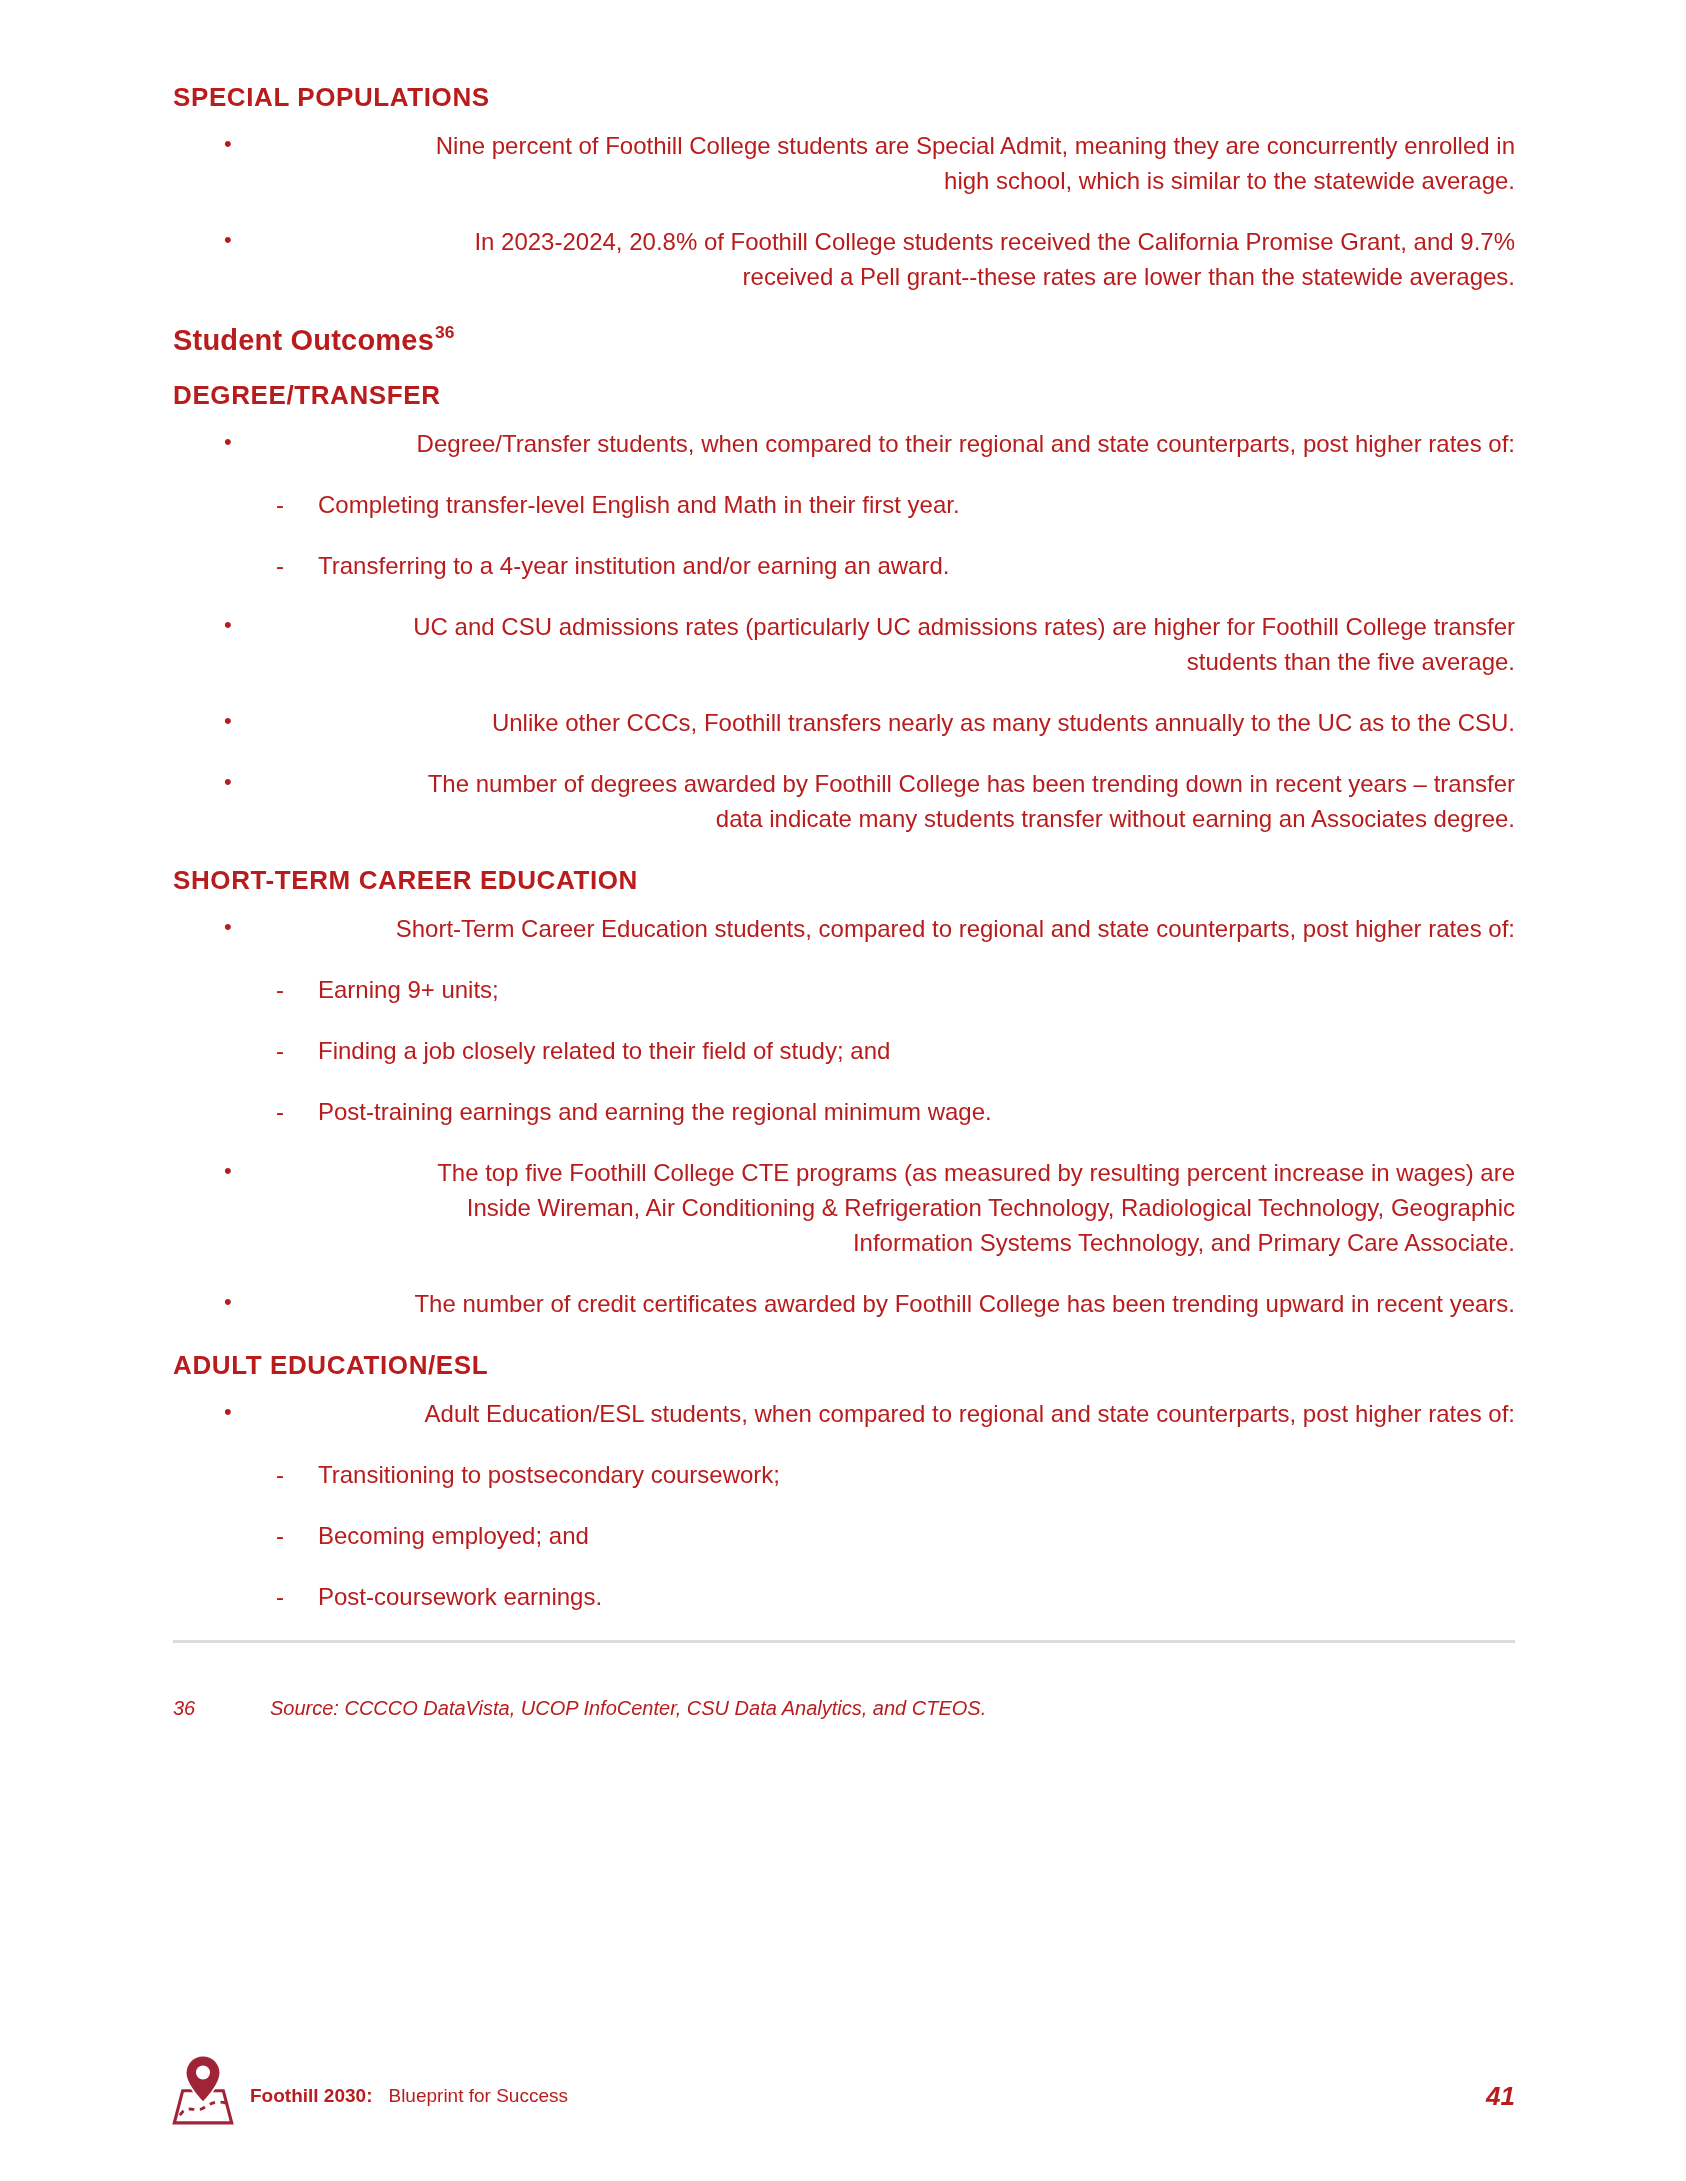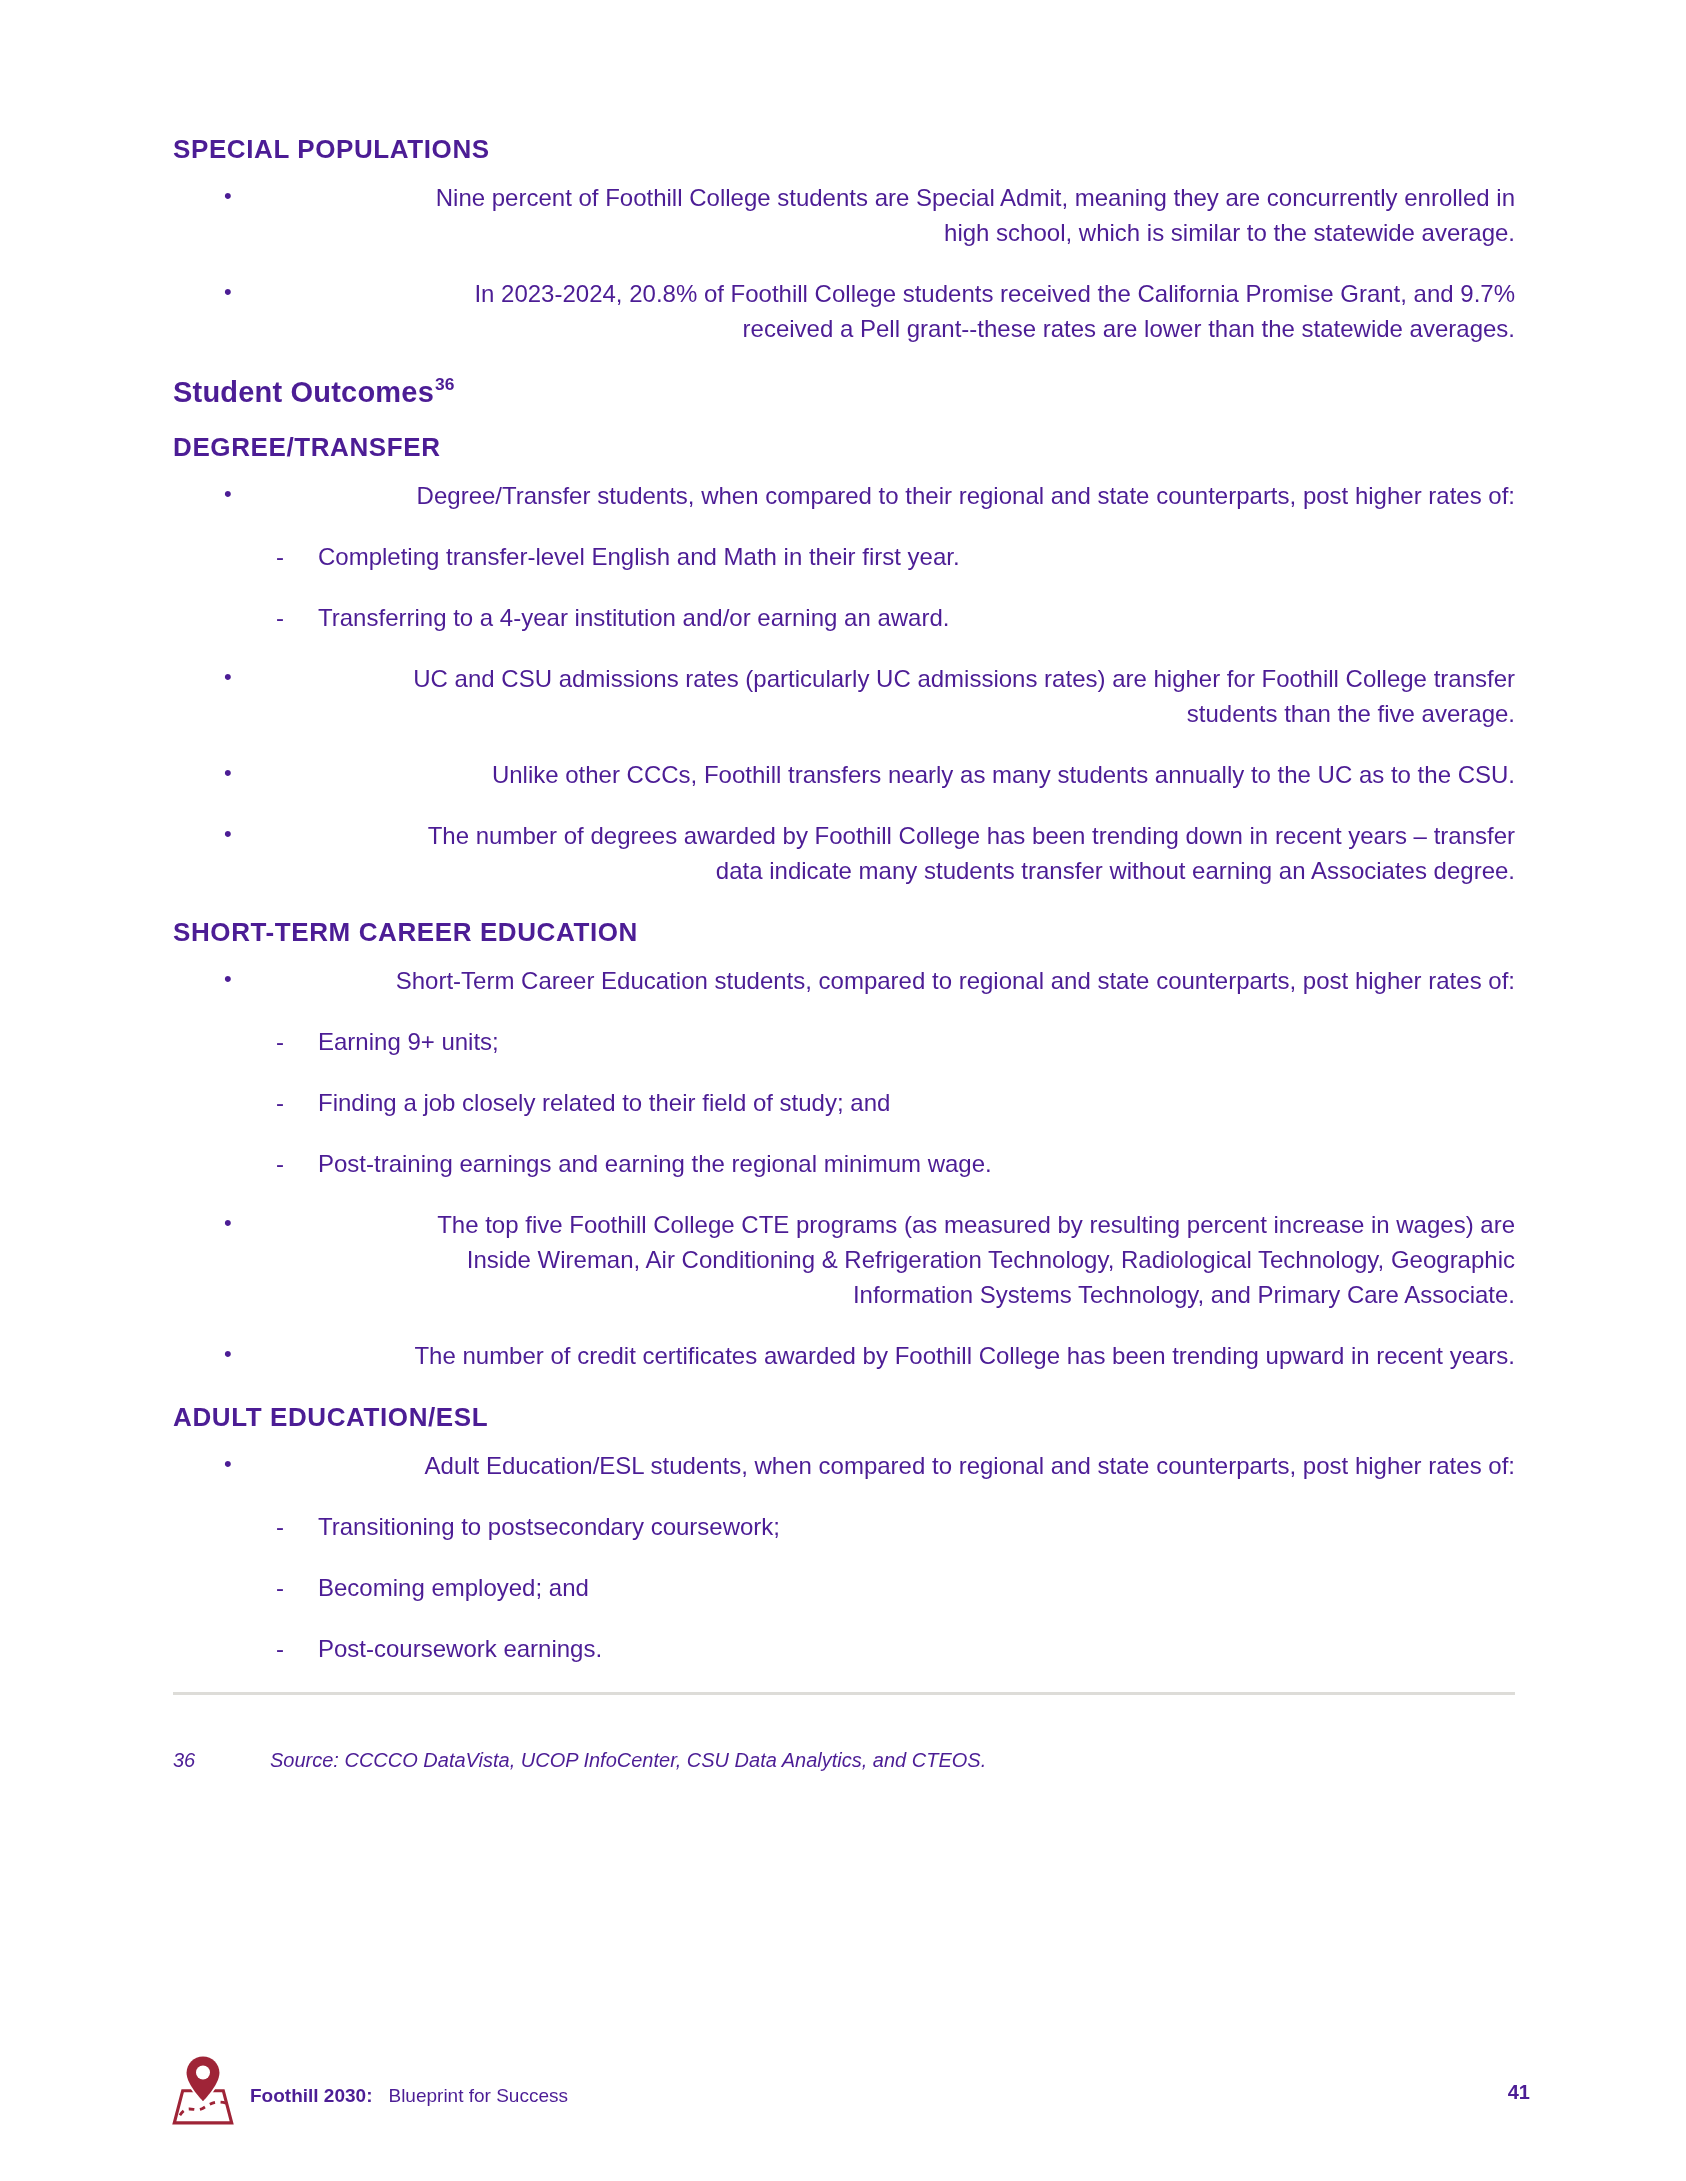--- a/index.html
+++ b/index.html
@@ -1,22 +1,22 @@
 <!DOCTYPE html>
 <html style="font-size:14.7px"><head>
 <meta charset="utf-8">
 <style>
   html,body{margin:0;padding:0;background:#ffffff;}
   .page{
     position:relative;
     width:1686px;height:2182px;
     box-sizing:border-box;
-    padding:118px 171px 0 173px;
+    padding:66px 171px 0 173px;
     background:#ffffff;
-    color:#4c1d95;
+    color:#b91c1c;
     font-family:"Liberation Sans",sans-serif;
     overflow:hidden;
   }
   .sec-heading{
     font-size:26px;line-height:37px;font-weight:700;
     letter-spacing:0.6px;margin:13px 0 12px;
   }
   .outcomes-title{
     font-size:29px;line-height:40px;font-weight:700;
     margin:13px 0 7.3px;letter-spacing:0.2px;
@@ -41,21 +41,21 @@
   .rule{height:2.8px;background:#dddcd8;margin-top:14.7px;}
   .footnote{
     display:flex;margin-top:52px;
     font-style:italic;font-size:20px;line-height:27.5px;
   }
   .fn-num{width:97px;flex:0 0 auto;}
   .footer-logo{position:absolute;left:168px;top:2054px;color:#9f2437;}
   .footer-brand{position:absolute;left:250px;top:2083px;font-size:19px;line-height:26px;}
   .brand-bold{font-weight:700;}
   .brand-rest{margin-left:16px;}
-  .page-number{position:absolute;top:2081px;right:156px;font-size:20px;font-weight:700;}
+  .page-number{position:absolute;top:2081px;right:171px;font-size:26px;font-weight:700;font-style:italic;}
 </style>
 </head>
 <body>
 
 <div class="page">
 
   <h2 class="sec-heading">SPECIAL POPULATIONS</h2>
   <p class="bullet">Nine percent of Foothill College students are Special Admit, meaning they are concurrently enrolled in
 high school, which is similar to the statewide average.</p>
   <p class="bullet">In 2023-2024, 20.8% of Foothill College students received the California Promise Grant, and 9.7%

